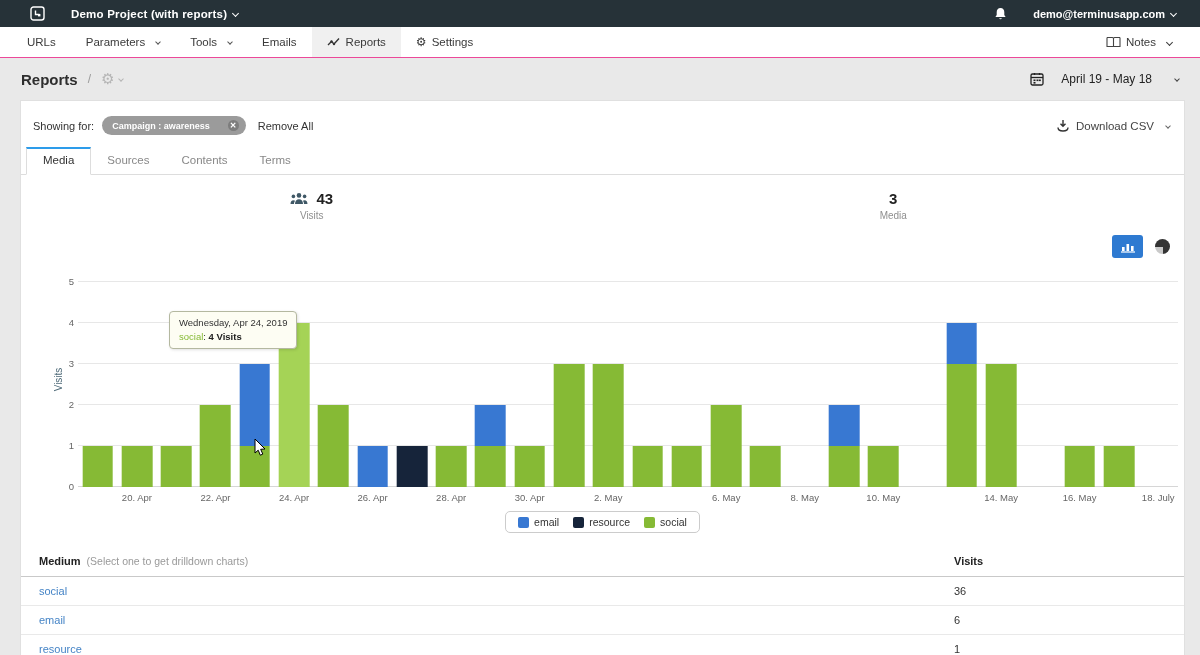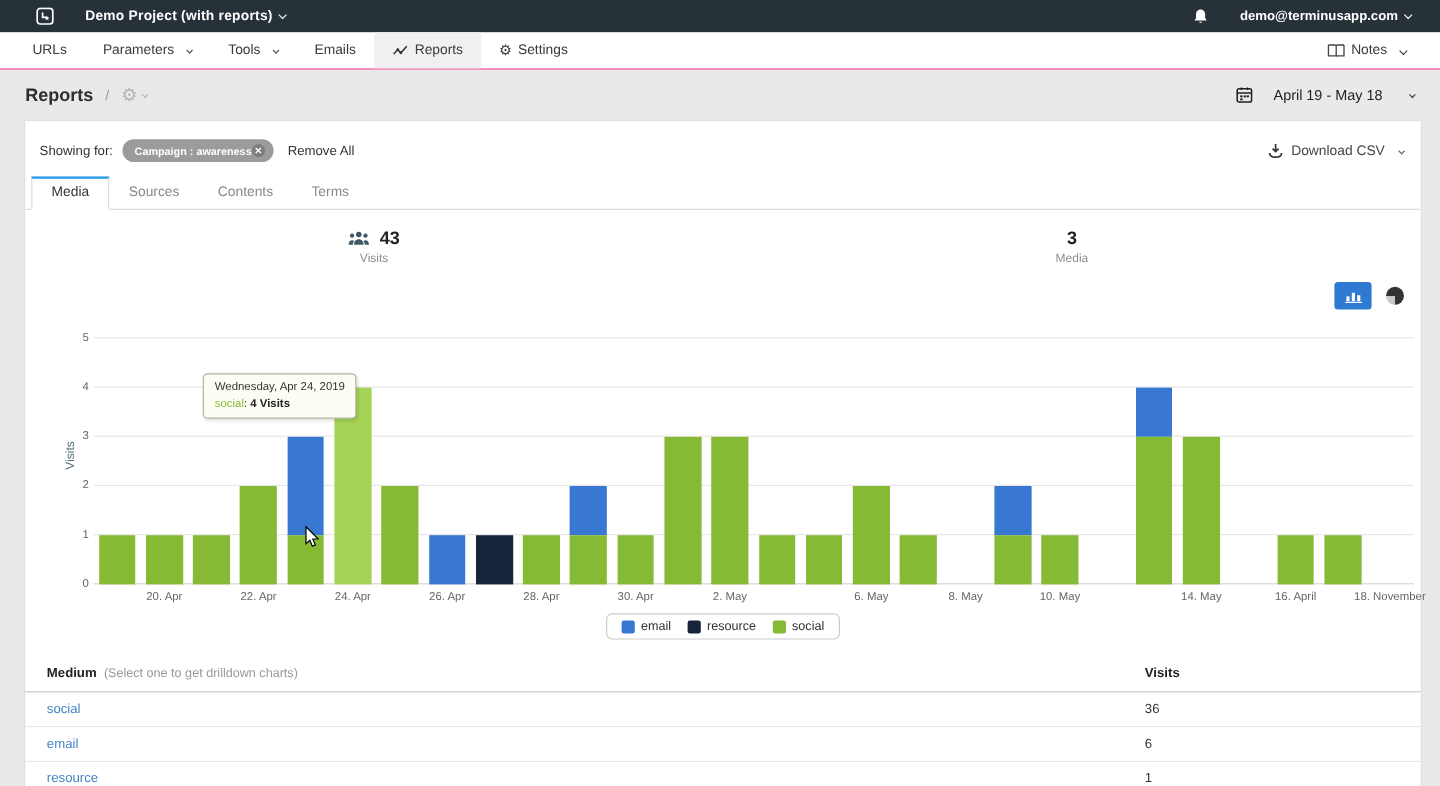--- a/index.html
+++ b/index.html
@@ -35,21 +35,21 @@
   .pagehead .gearbtn { color:#b5b5b5; font-size:15px; cursor:pointer; display:flex; align-items:center; }
   .pagehead .gearbtn .chev { width:4px; height:4px; margin-left:5px; }
   .pagehead .spacer { flex:1; }
   .daterange { display:flex; align-items:center; gap:17px; font-size:12px; font-weight:normal; color:#222; cursor:pointer; }
   .daterange .chev { width:4px; height:4px; color:#444; }
 
   
   .card { position:absolute; left:20px; right:15px; top:100px; bottom:0; background:#fff; border:1px solid #e0e0e0; border-bottom:none; }
 
   .filter-row { display:flex; align-items:center; padding:15px 14px 9px 12px; font-size:11px; }
-  .chip { background:#9b9b9b; color:#fff; border-radius:10px; font-size:9px; font-weight:bold; padding:4px 7px 4px 10px; margin:0 12px 0 8px; display:flex; align-items:center; gap:0; cursor:pointer; }
+  .chip { background:#9b9b9b; color:#fff; border-radius:10px; font-size:9px; font-weight:bold; padding:4px 7px 4px 10px; margin:0 12px 0 8px; display:flex; align-items:center; gap:18px; cursor:pointer; }
   .chip .x { background:#7d7d7d; color:#fff; width:11px; height:11px; border-radius:50%; display:flex; align-items:center; justify-content:center; font-size:8px; font-weight:bold; cursor:pointer; }
   .remove-all { color:#333; cursor:pointer; }
   .filter-row .spacer { flex:1; }
   .download { display:flex; align-items:center; gap:6px; font-size:11.5px; color:#444; cursor:pointer; }
   .download .chev { width:4px; height:4px; color:#666; }
 
   .tabs-row { display:flex; border-bottom:1px solid #ddd; padding-left:5px; margin-top:2px; }
   .tab { font-size:11.5px; color:#888; padding:7px 16px 8px; cursor:pointer; position:relative; top:1px; }
   .tab.active { background:#fff; color:#333; border:1px solid #ddd; border-top:2px solid #2d9cea; border-bottom:1px solid #fff; padding-top:5px; }
 
@@ -385,30 +385,30 @@
           </div>
           <div class="xlab">14. May</div>
         </div>
         <div class="slot">
           <div class="stack"></div>
         </div>
         <div class="slot">
           <div class="stack">
             <div class="seg" style="height: 41px; background: rgb(134, 186, 53);"></div>
           </div>
-          <div class="xlab">16. April</div>
+          <div class="xlab">16. May</div>
         </div>
         <div class="slot">
           <div class="stack">
             <div class="seg" style="height: 41px; background: rgb(134, 186, 53);"></div>
           </div>
         </div>
         <div class="slot">
           <div class="stack"></div>
-          <div class="xlab">18. November</div>
+          <div class="xlab">18. July</div>
         </div>
       </div>
     <div class="tooltip">
       <div class="t1">Wednesday, Apr 24, 2019</div>
       <div class="t2"><span class="ser">social</span><span>: </span><span class="val">4 Visits</span></div>
     </div>
     <svg class="cursor" width="13" height="19" viewBox="0 0 13 19">
       <path d="M1 1 L1 15 L4.2 12.2 L6.3 17.2 L8.8 16.1 L6.7 11.3 L11 11 Z" fill="#fff" stroke="#000" stroke-width="1"></path>
     </svg>
     <div class="legend">

